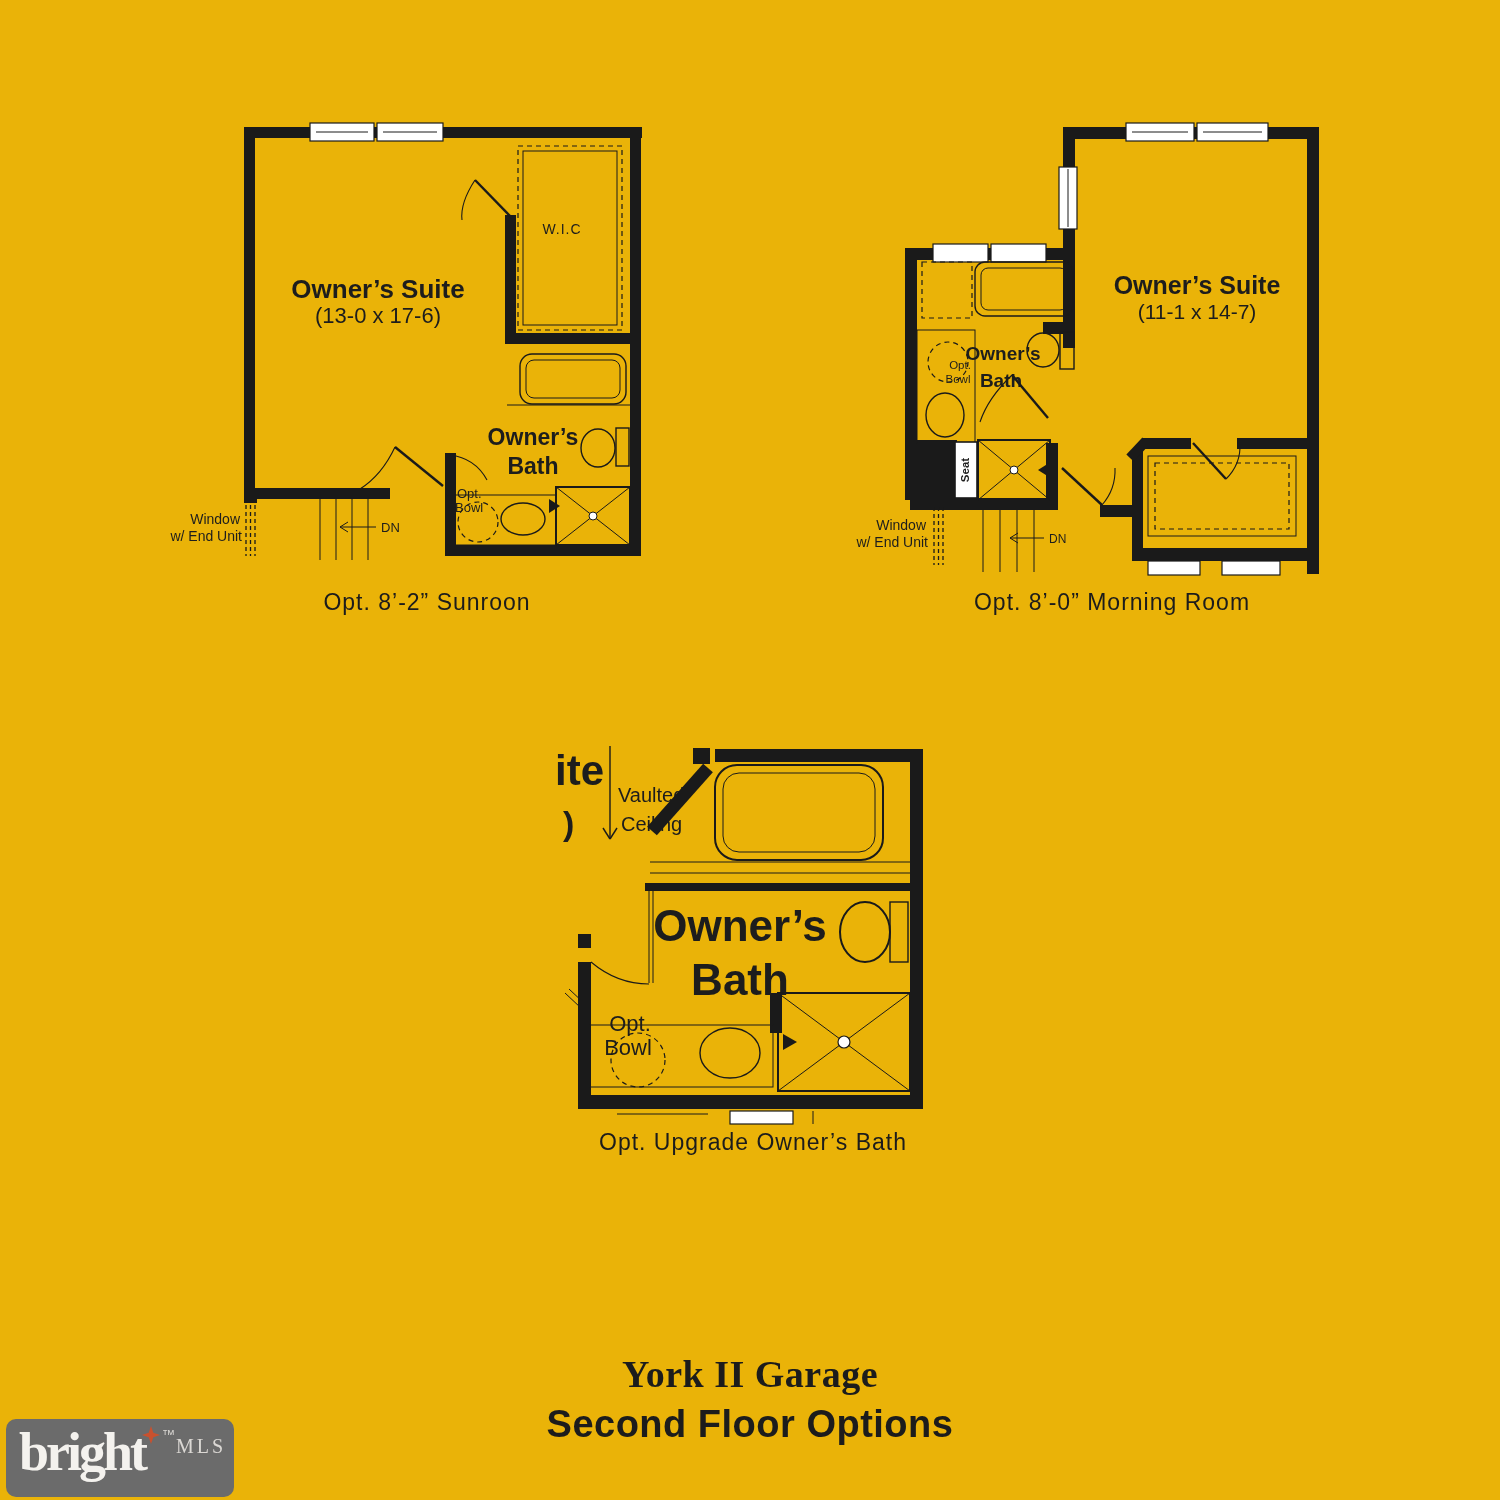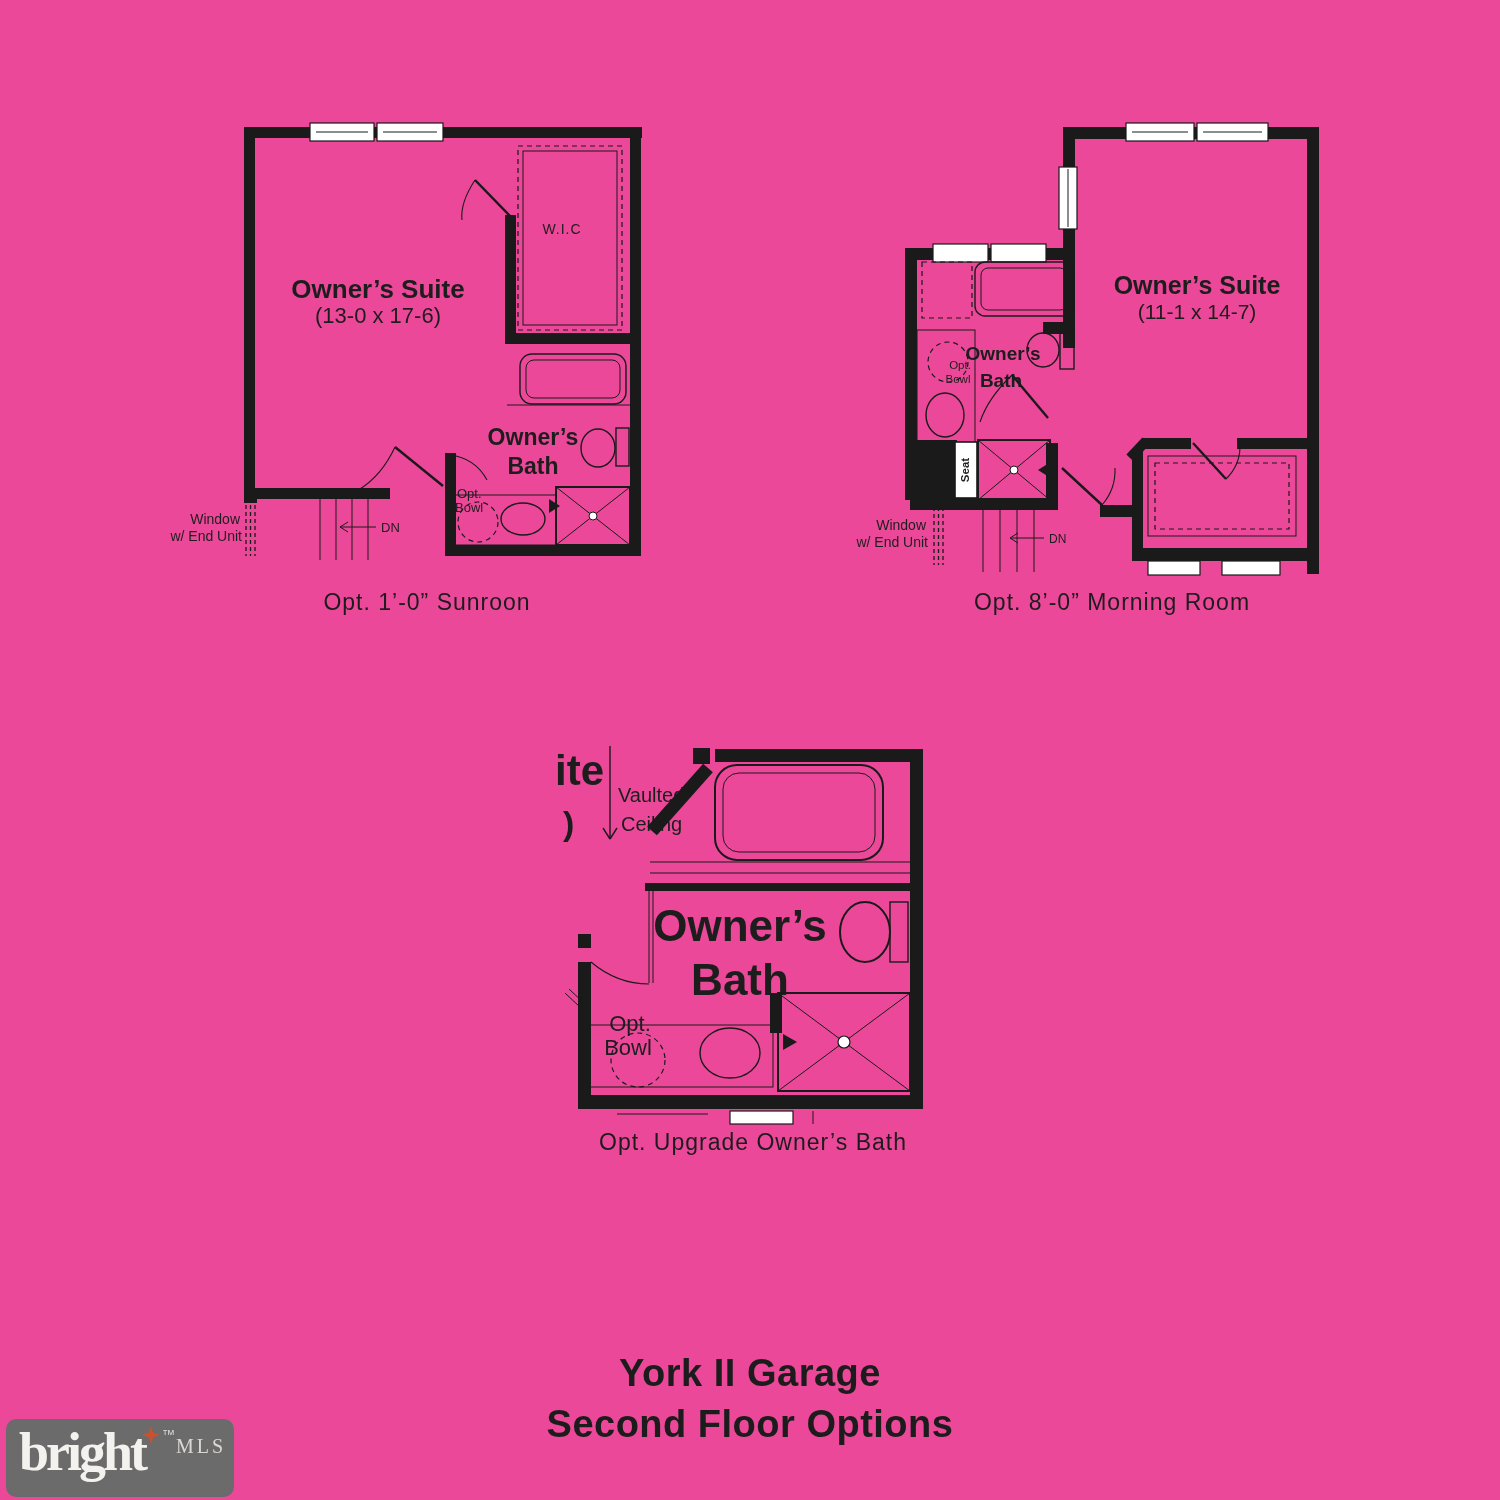--- a/index.html
+++ b/index.html
@@ -1,16 +1,16 @@
 <!DOCTYPE html>
 <html><head>
 <meta charset="utf-8">
 <style>
   html,body{margin:0;padding:0;background:#fff;}
-  #canvas{position:relative;width:1500px;height:1500px;background:#ec4899;overflow:hidden;
+  #canvas{position:relative;width:1500px;height:1500px;background:#eab308;overflow:hidden;
           font-family:"Liberation Sans",sans-serif;color:#1d1d1d;}
   svg{position:absolute;overflow:visible;}
   svg .wall{fill:#1a1a1a;stroke:none;}
   svg .s{fill:none;stroke:#1a1a1a;stroke-width:1.4;}
   svg .s1{fill:none;stroke:#1a1a1a;stroke-width:1;}
   svg .s2{fill:none;stroke:#1a1a1a;stroke-width:2;}
   svg .leaf{fill:none;stroke:#1a1a1a;stroke-width:2.4;}
   svg .arc{fill:none;stroke:#1a1a1a;stroke-width:1.1;}
   svg .dsh{fill:none;stroke:#1a1a1a;stroke-width:1.2;stroke-dasharray:5 4;}
   svg .hatch{fill:none;stroke:#1a1a1a;stroke-width:1.3;stroke-dasharray:4 3;}
@@ -102,21 +102,21 @@
       <text x="221" y="424" font-size="13">DN</text>
     </g>
     <g>
       <line class="hatch" x1="86" y1="397" x2="86" y2="448"></line>
       <line class="hatch" x1="90.5" y1="397" x2="90.5" y2="448"></line>
       <line class="hatch" x1="95" y1="397" x2="95" y2="448"></line>
       <text x="80" y="416" font-size="14" text-anchor="end">Window</text>
       <text x="82" y="433" font-size="14" text-anchor="end">w/ End Unit</text>
     </g>
   </svg>
-  <div class="caption" style="left:227px;top:589px;">Opt. 1’-0” Sunroon</div>
+  <div class="caption" style="left:227px;top:589px;">Opt. 8’-2” Sunroon</div>
 
   <svg style="left:830px;top:110px;" width="495" height="470" viewBox="0 0 495 470">
     <g>
       <rect class="wall" x="233" y="17" width="256" height="12"></rect>
       <rect class="wall" x="477" y="17" width="12" height="447"></rect>
       <rect class="wall" x="233" y="17" width="12" height="40"></rect>
       <rect class="wall" x="233" y="119" width="12" height="30"></rect>
       <rect class="wall" x="75" y="138" width="170" height="12"></rect>
       <rect class="wall" x="75" y="138" width="12" height="195"></rect>
       <rect class="wall" x="233" y="138" width="12" height="100"></rect>
@@ -264,21 +264,21 @@
       </g>
     </g>
     <g>
       <line class="s1" x1="72" y1="376" x2="163" y2="376"></line>
       <rect class="win" x="185" y="373" width="63" height="13"></rect>
       <line class="s1" x1="268" y1="373" x2="268" y2="386"></line>
     </g>
   </svg>
   <div class="caption" style="left:553px;top:1129px;">Opt. Upgrade Owner’s Bath</div>
 
-  <div class="titleline" style="top:1352px;">York II Garage</div>
+  <div class="titleline" style="top:1352px;font-family:Liberation Serif, serif;">York II Garage</div>
   <div class="titleline" style="top:1403px;">Second Floor Options</div>
 
   <div id="logo">
     <span class="brand">bright</span>
     <svg class="star" viewBox="0 0 14 14">
       <polygon points="7,0 8.8,5.2 14,7 8.8,8.8 7,14 5.2,8.8 0,7 5.2,5.2" fill="#c8512f"></polygon>
     </svg>
     <span class="tm">™</span>
     <span class="mls">MLS</span>
   </div>

